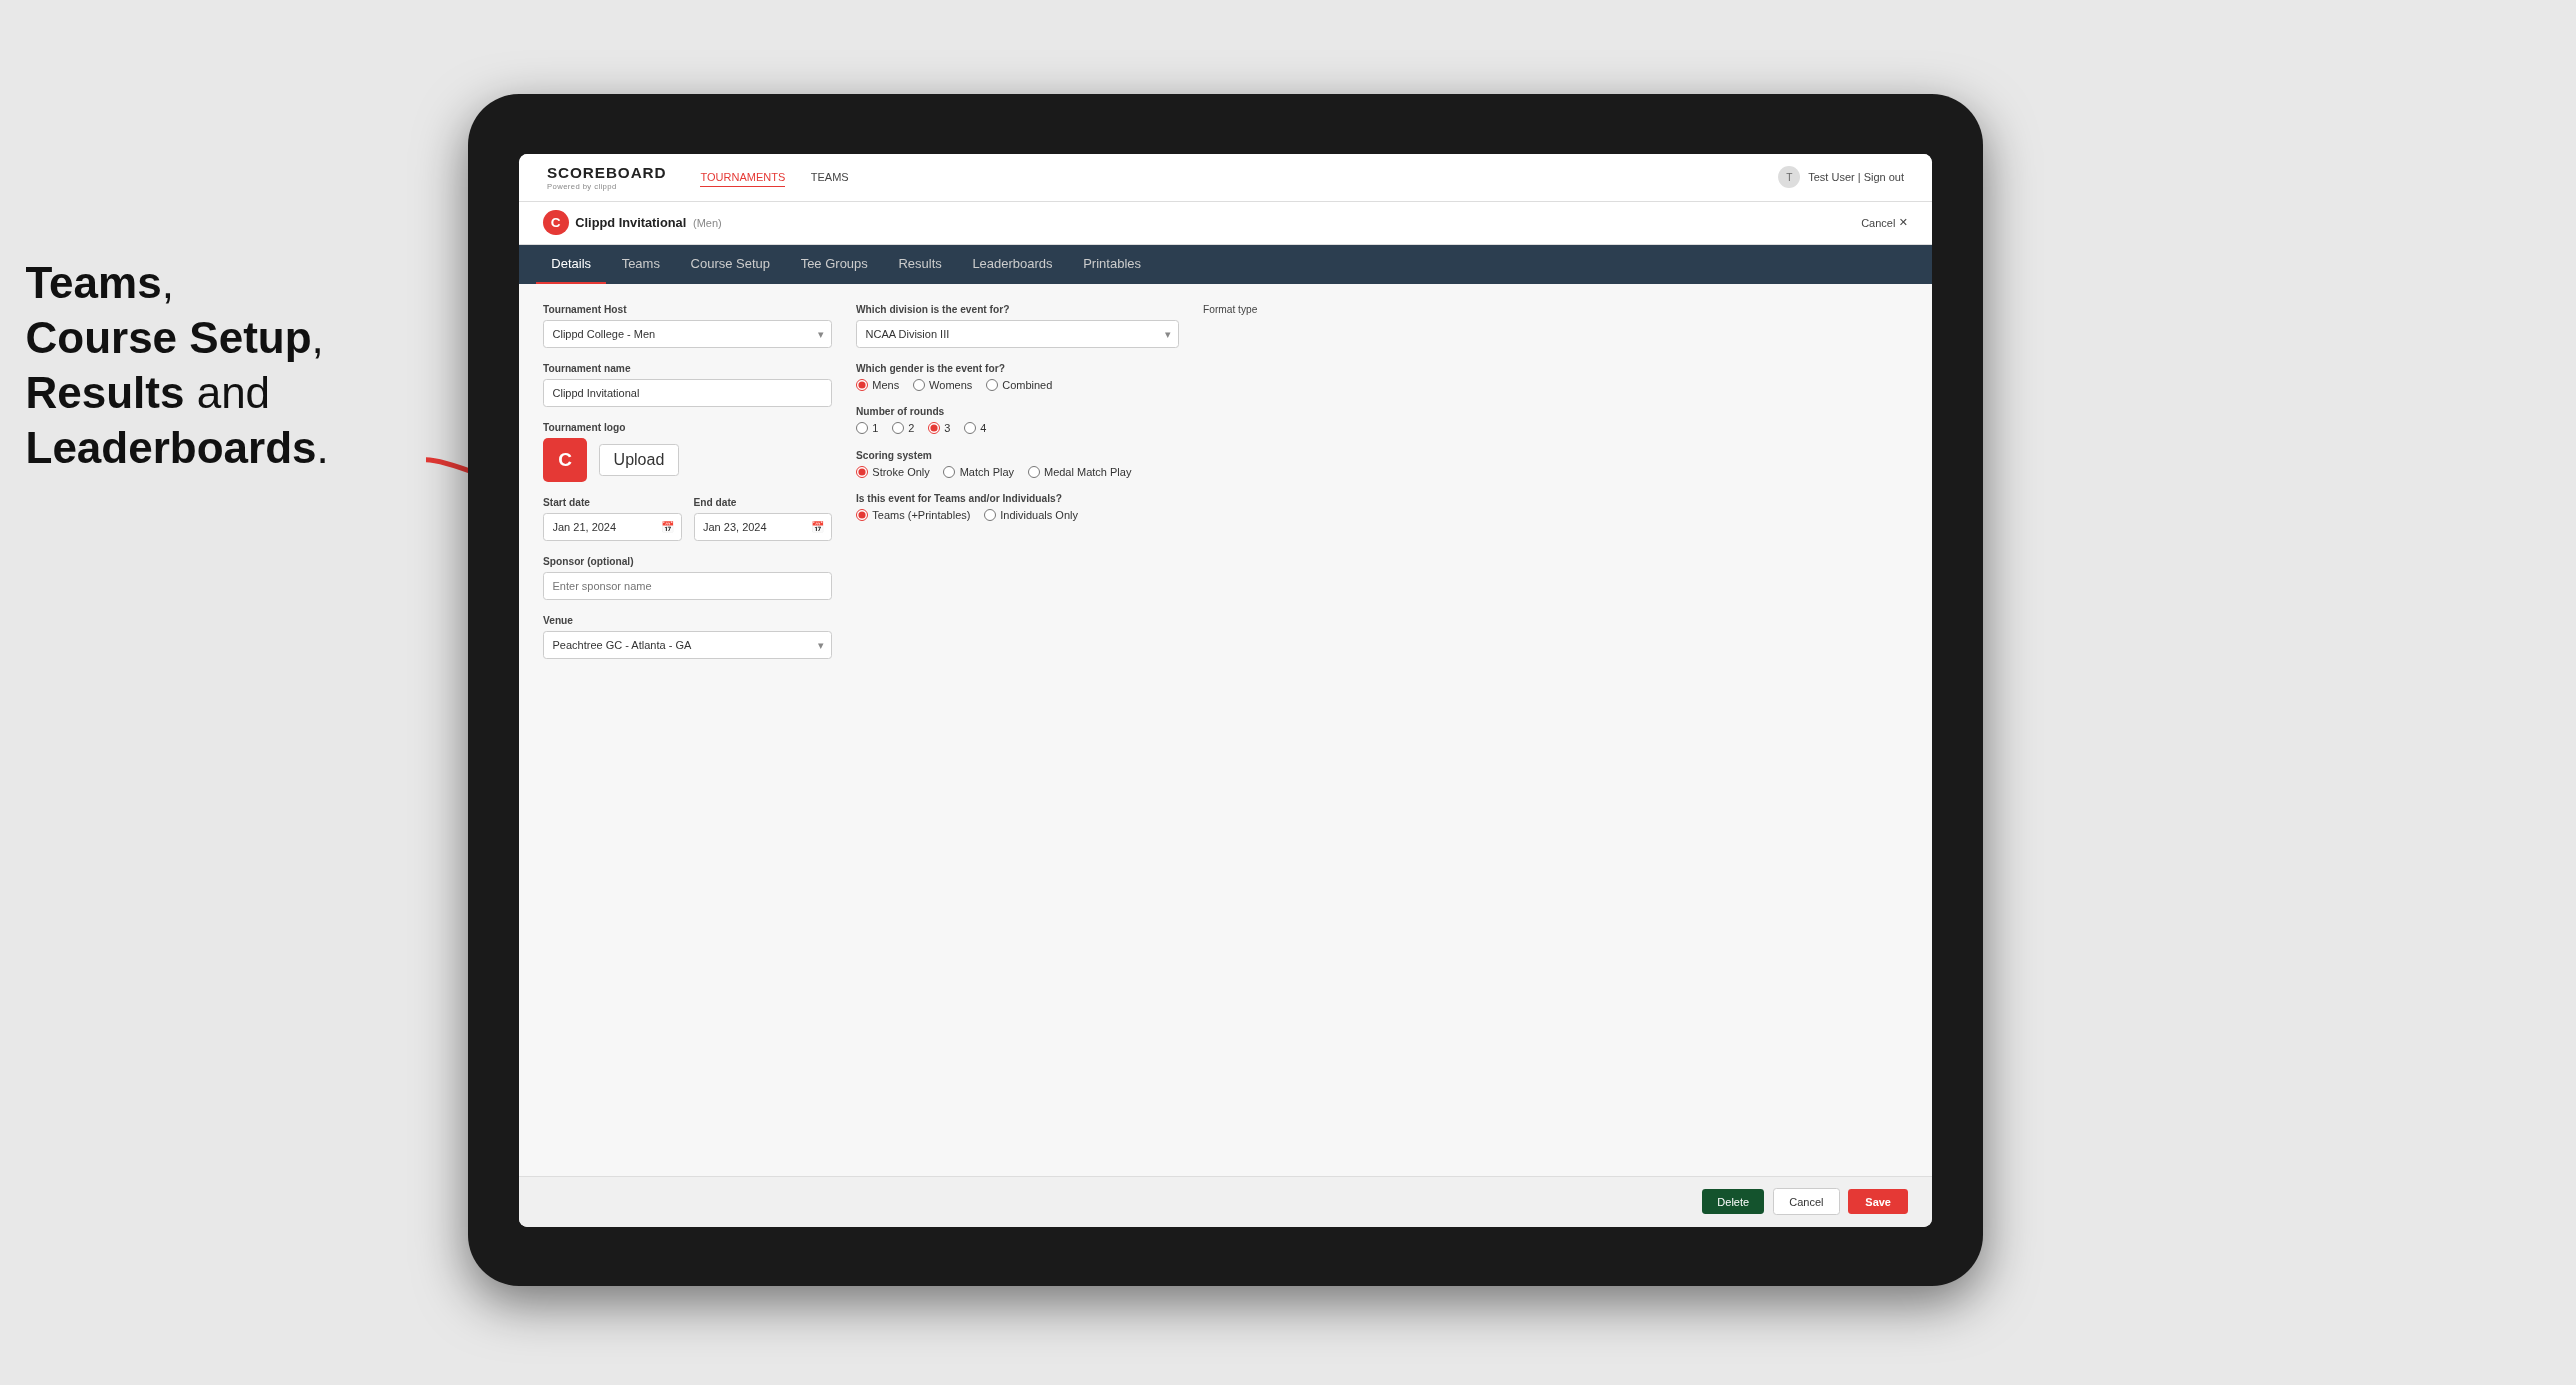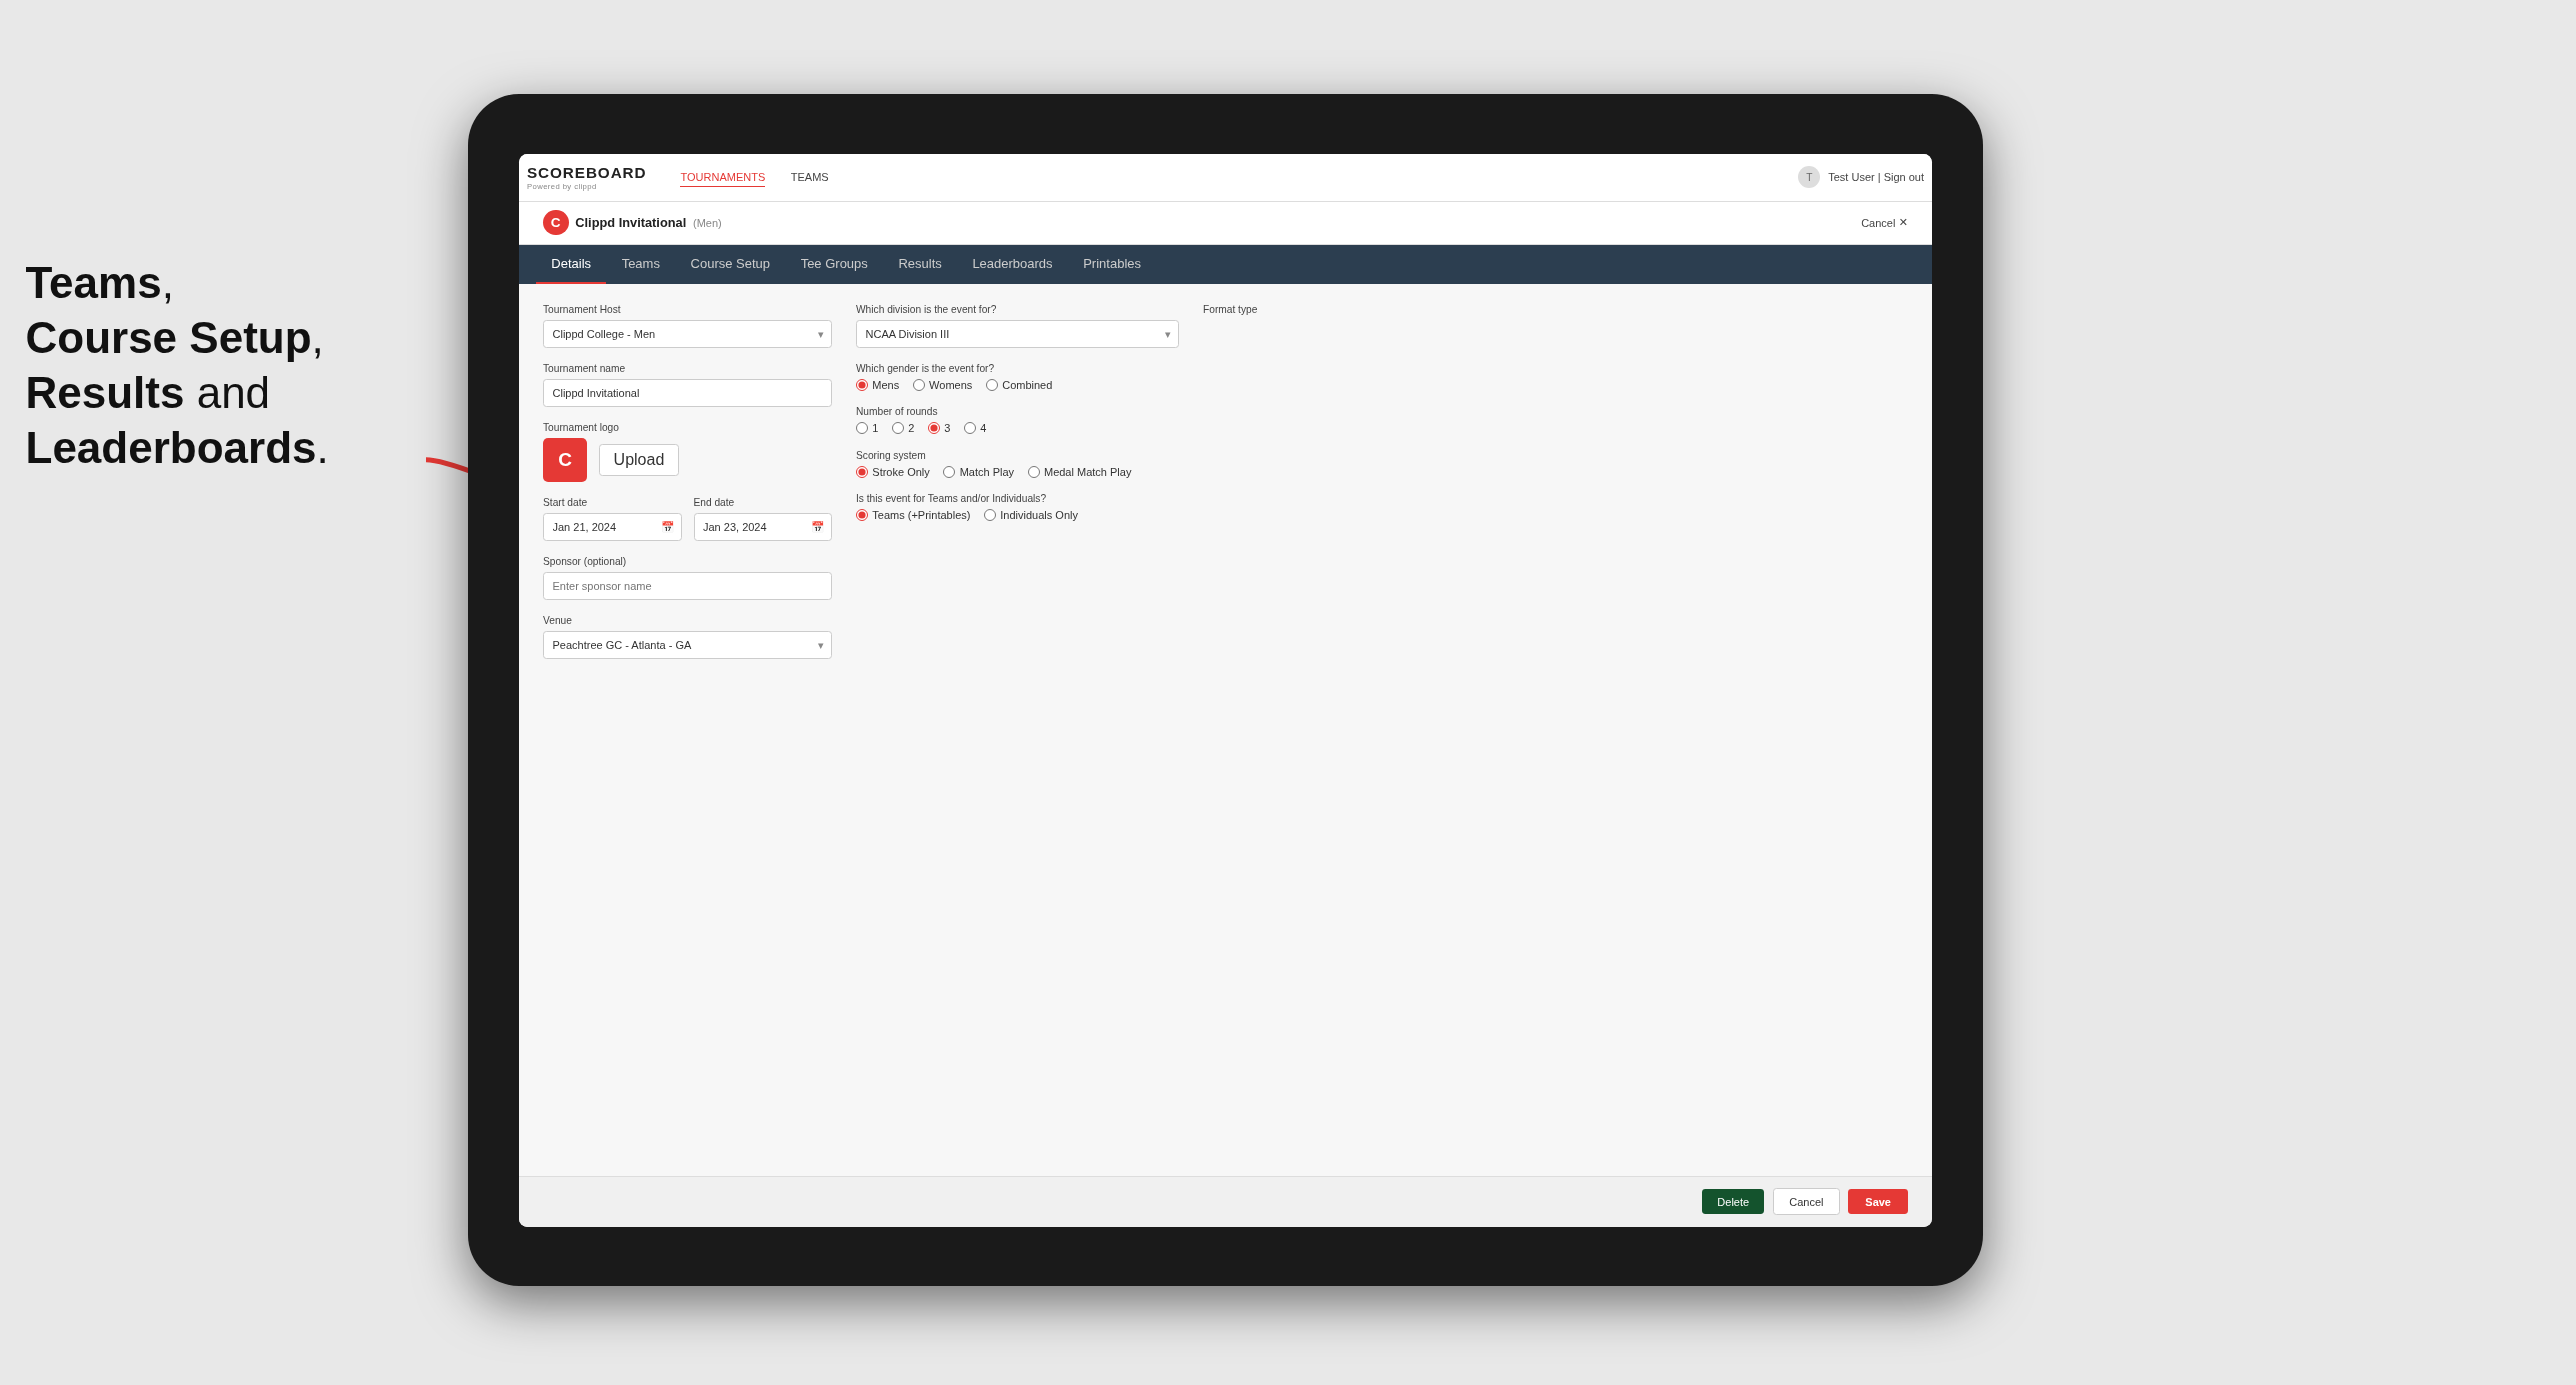--- a/index.html
+++ b/index.html
@@ -72,21 +72,21 @@
       border-radius: 8.5px;
       overflow: hidden;
       display: flex;
       flex-direction: column;
     }
 
     
     .top-nav {
       background: #fff;
       border-bottom: 0.9px solid #ddd;
-      padding: 0 8px;
+      padding: 0 28px;
       height: 48px;
       display: flex;
       align-items: center;
       justify-content: space-between;
     }
 
     .logo-area {
       display: flex;
       align-items: center;
       gap: 34px;
@@ -257,21 +257,21 @@
 
     .field-group {
       display: flex;
       flex-direction: column;
       gap: 5.1px;
     }
 
     .field-label {
       font-size: 10.2px;
       color: #444;
-      font-weight: 400;
+      font-weight: 700;
     }
 
     .field-input {
       width: 100%;
       padding: 6.8px 8.5px;
       border: 0.9px solid #ccc;
       border-radius: 3.4px;
       font-size: 11px;
       background: #fff;
       color: #333;

